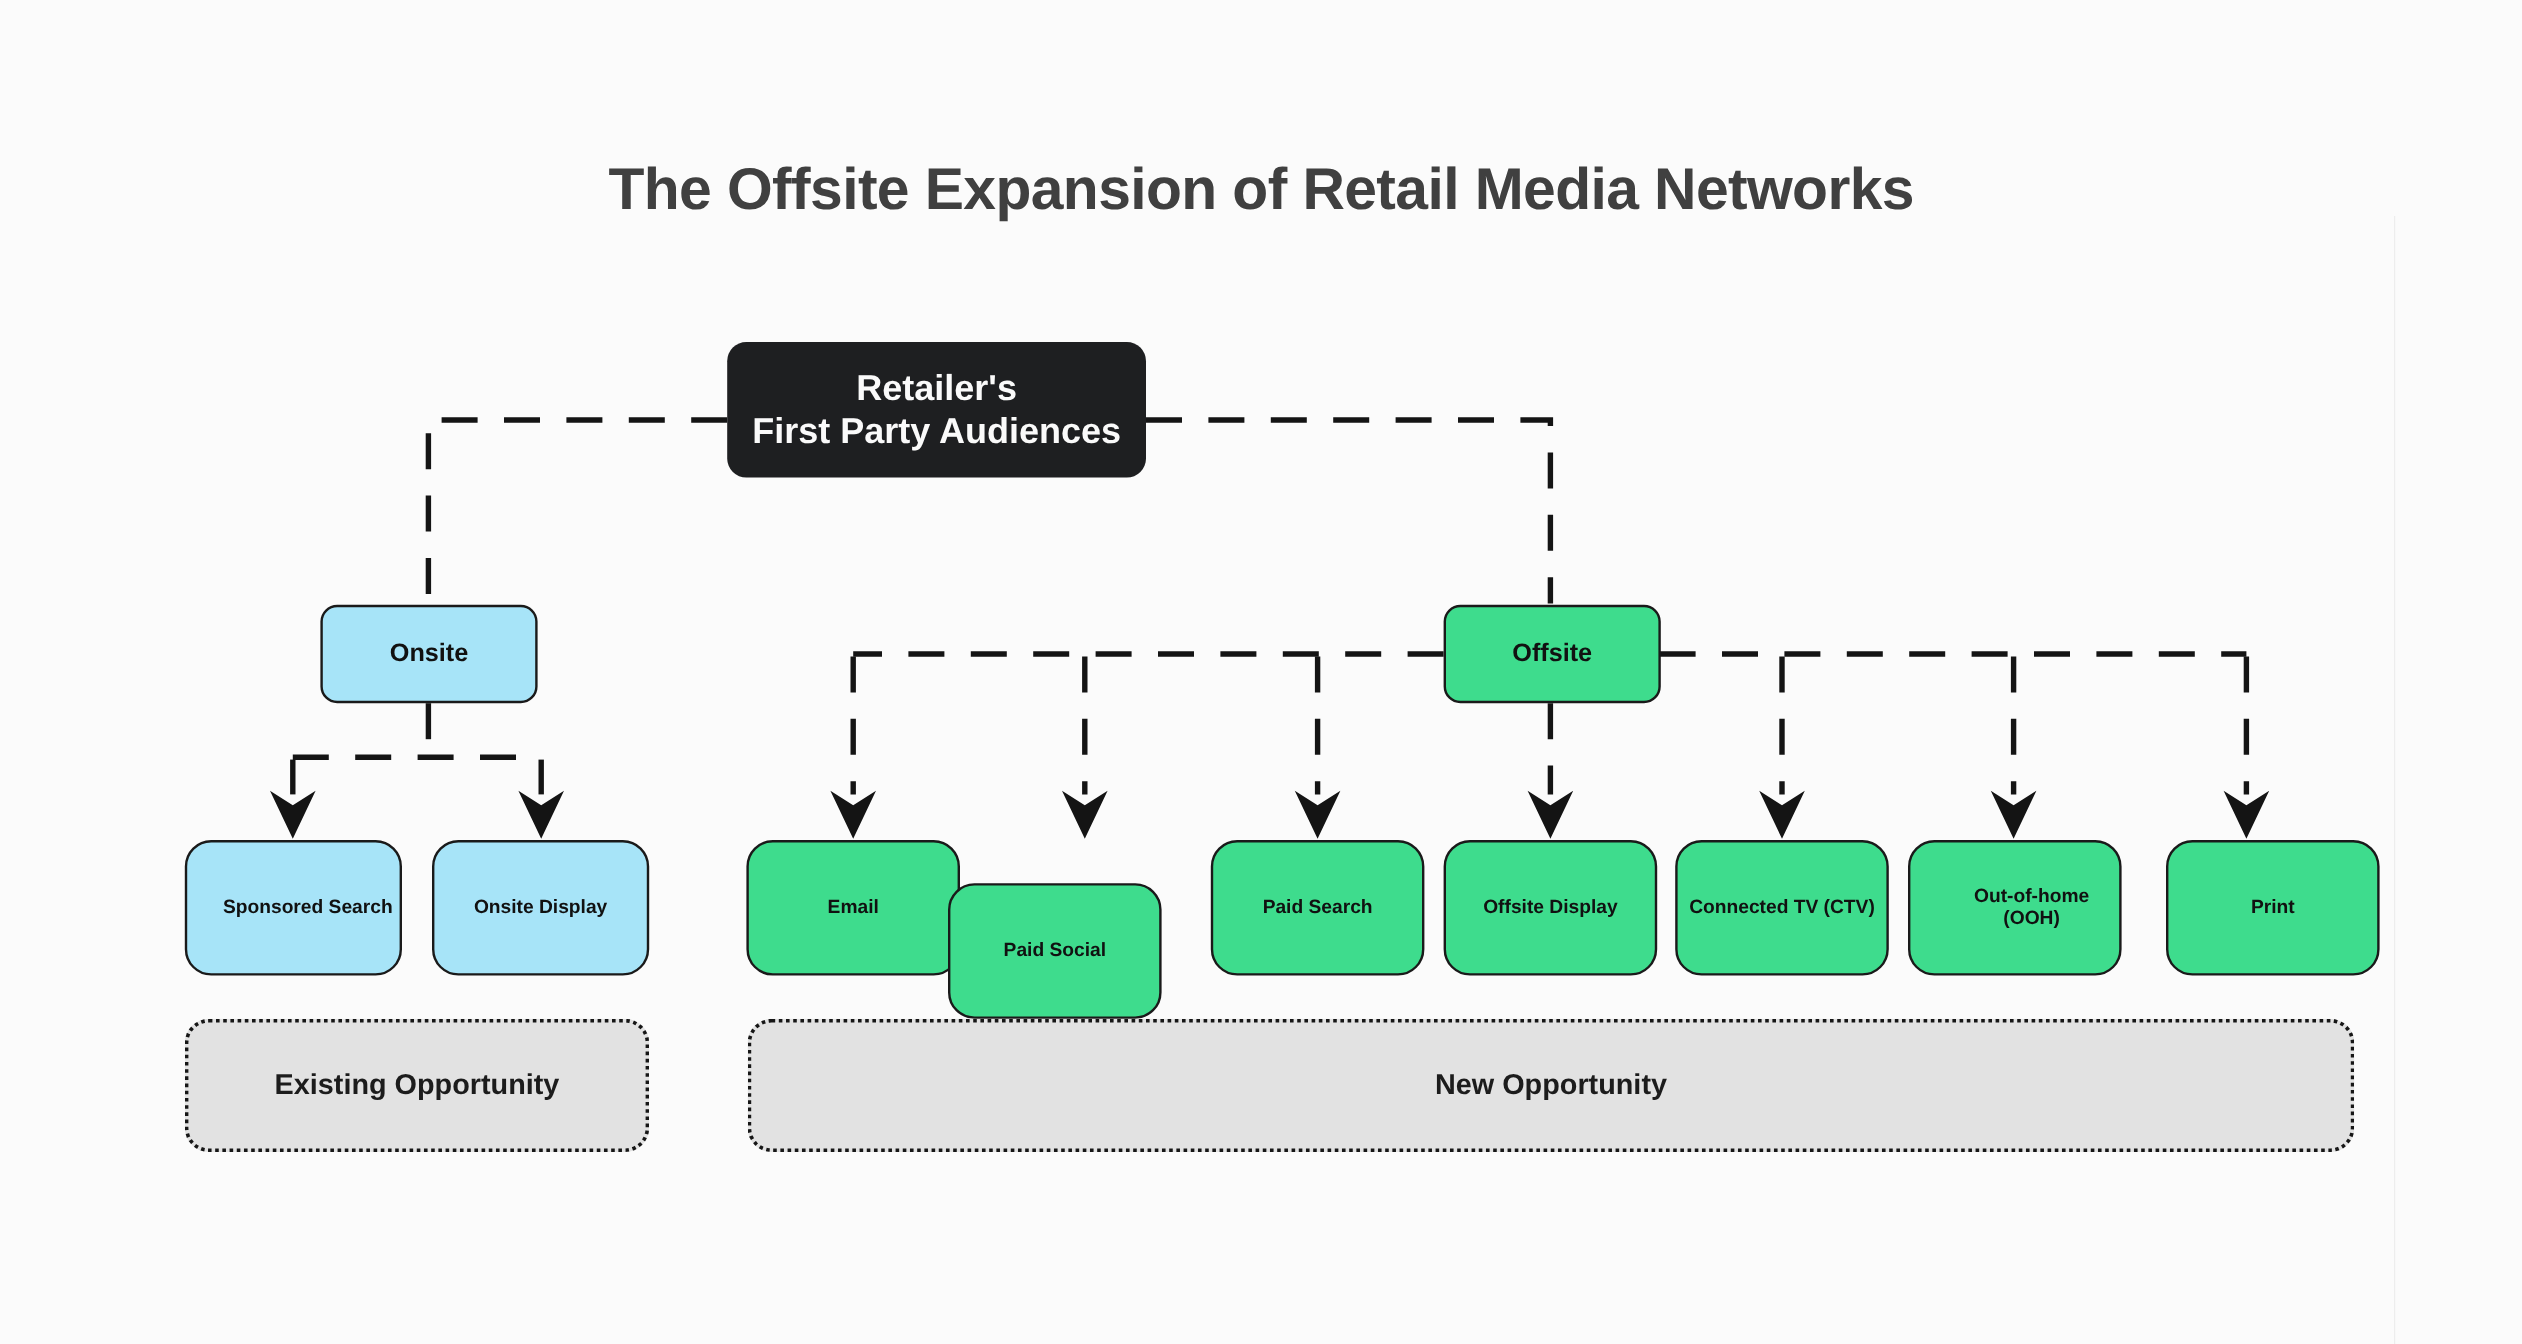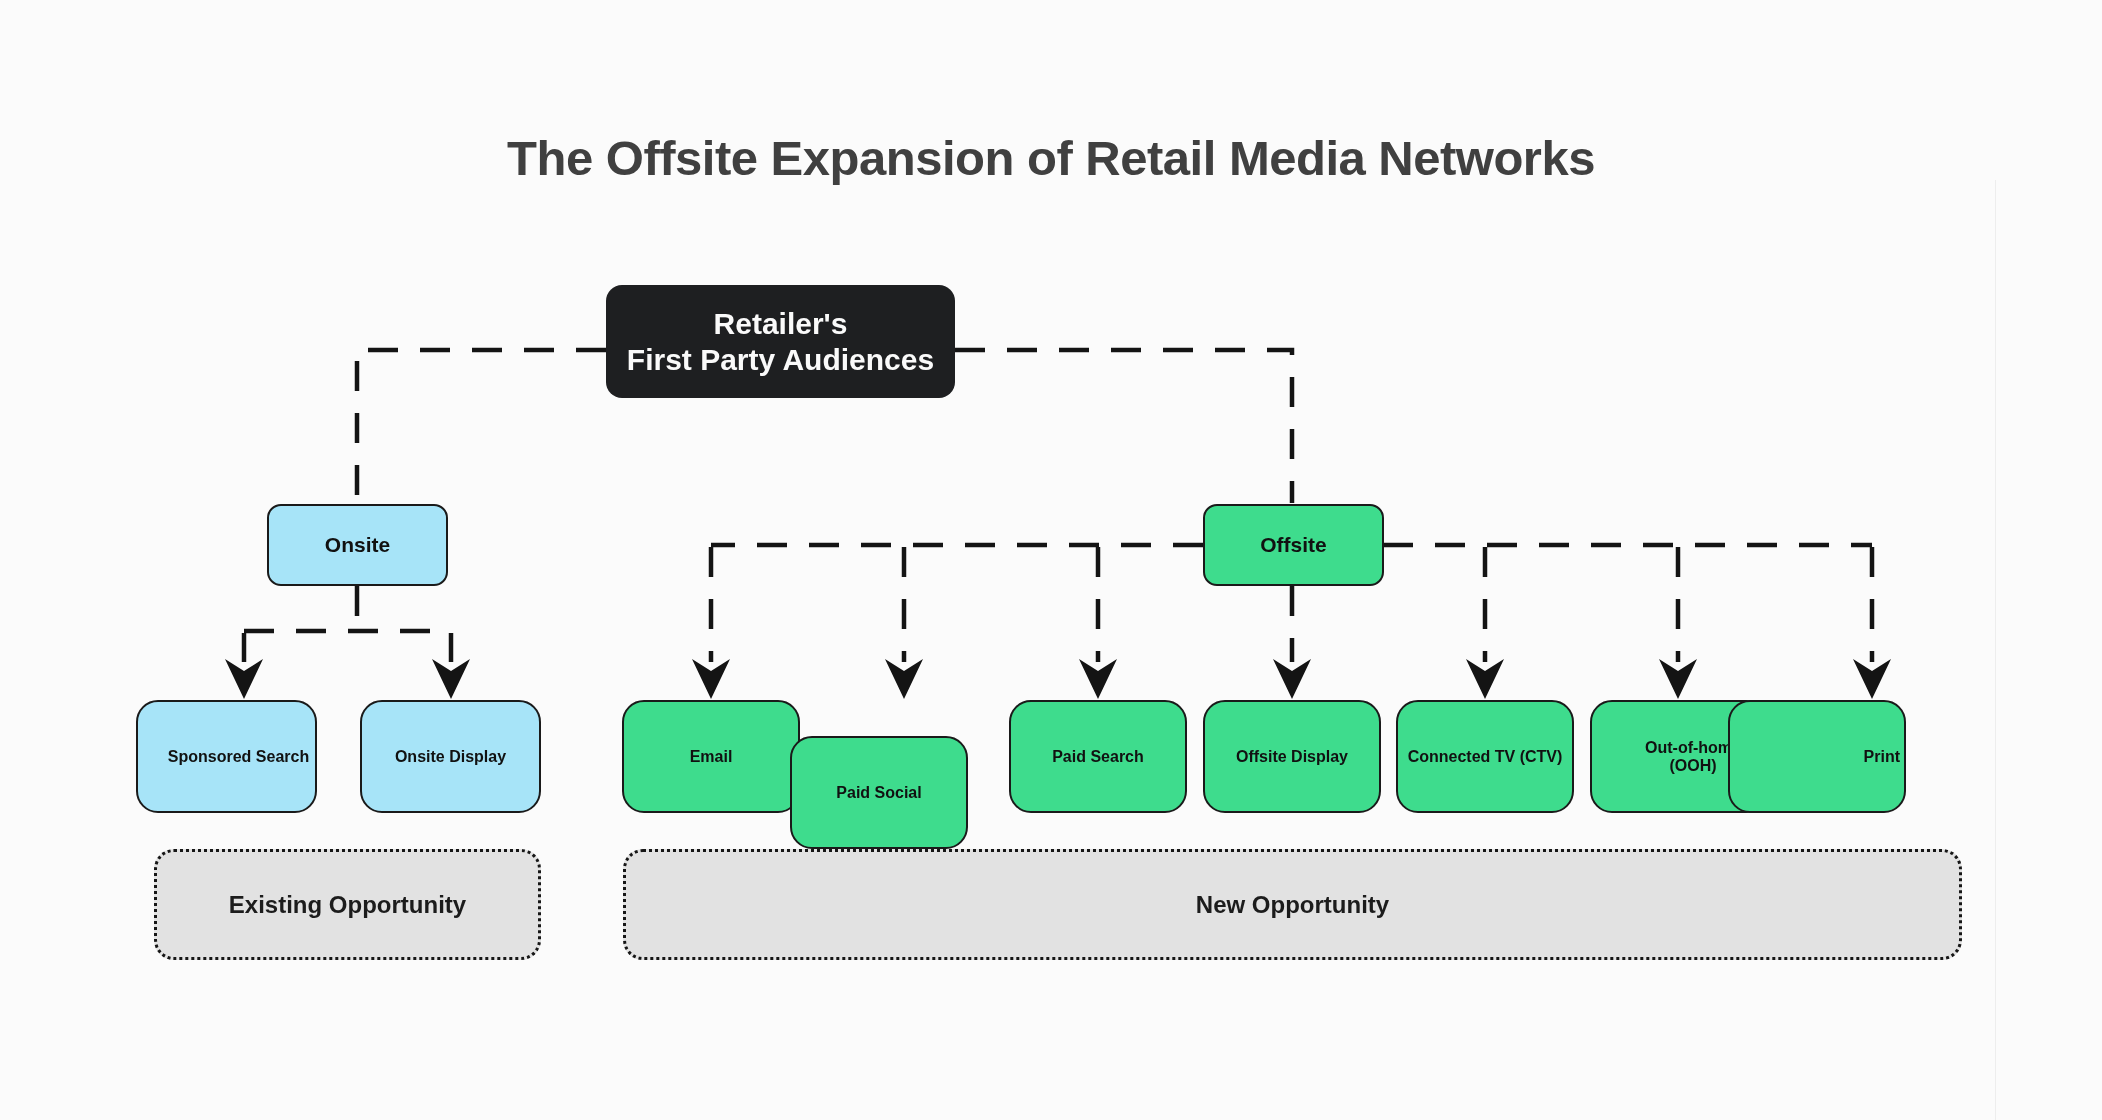--- a/index.html
+++ b/index.html
@@ -129,21 +129,21 @@
     <span>First Party Audiences</span>
   </div>
 
   <div class="node parent-node onsite-node">
     <span>Onsite</span>
   </div>
   <div class="node parent-node offsite-node">
     <span>Offsite</span>
   </div>
 
-  <div class="node leaf blue" style="left:136px;padding-left:28px;">
+  <div class="node leaf blue" style="left:154px;padding-left:28px;">
     <span>Sponsored Search</span>
   </div>
   <div class="node leaf blue" style="left:360px;">
     <span>Onsite Display</span>
   </div>
 
   <div class="node leaf green" style="left:622px;">
     <span>Email</span>
   </div>
   <div class="node leaf green" style="left:790px;margin-top:36px;">
@@ -154,21 +154,21 @@
   </div>
   <div class="node leaf green" style="left:1396px;">
     <span>Connected TV (CTV)</span>
   </div>
   <div class="node leaf green" style="left:1203px;">
     <span>Offsite Display</span>
   </div>
   <div class="node leaf green" style="left:1590px;padding-left:32px;">
     <span>Out-of-home (OOH)</span>
   </div>
-  <div class="node leaf green" style="left:1728px;justify-content:flex-end;">
+  <div class="node leaf green" style="left:1805px;">
     <span>Print</span>
   </div>
 
   <div class="node footer-zone" style="left:154px; width:387px;">
     <span>Existing Opportunity</span>
   </div>
   <div class="node footer-zone" style="left:623px; width:1339px;">
     <span>New Opportunity</span>
   </div>
 

